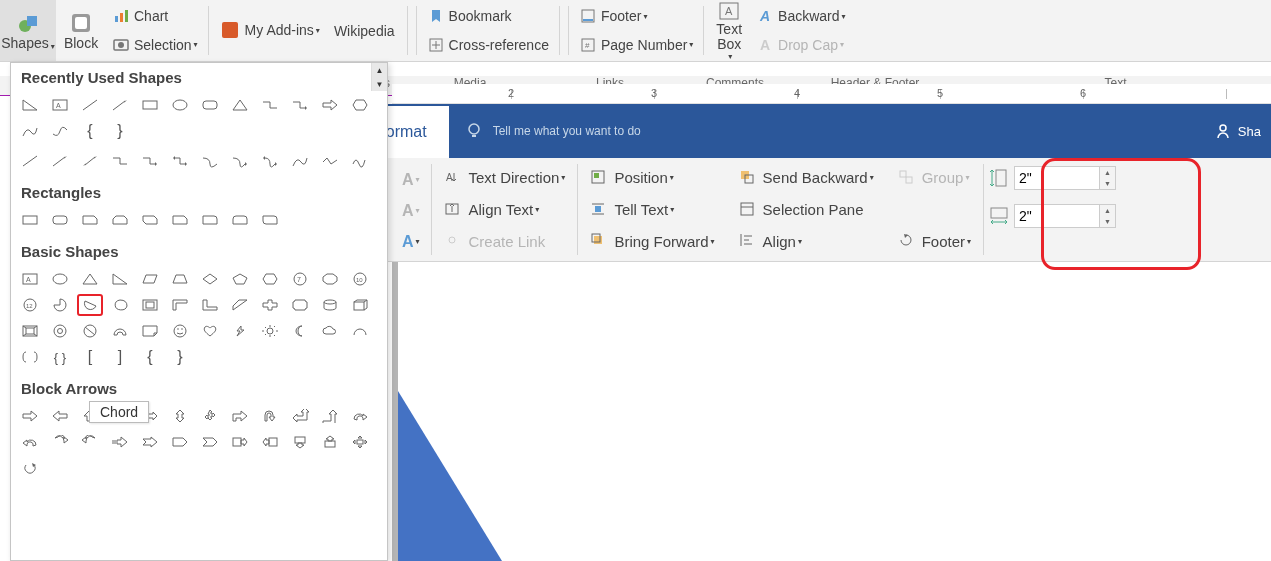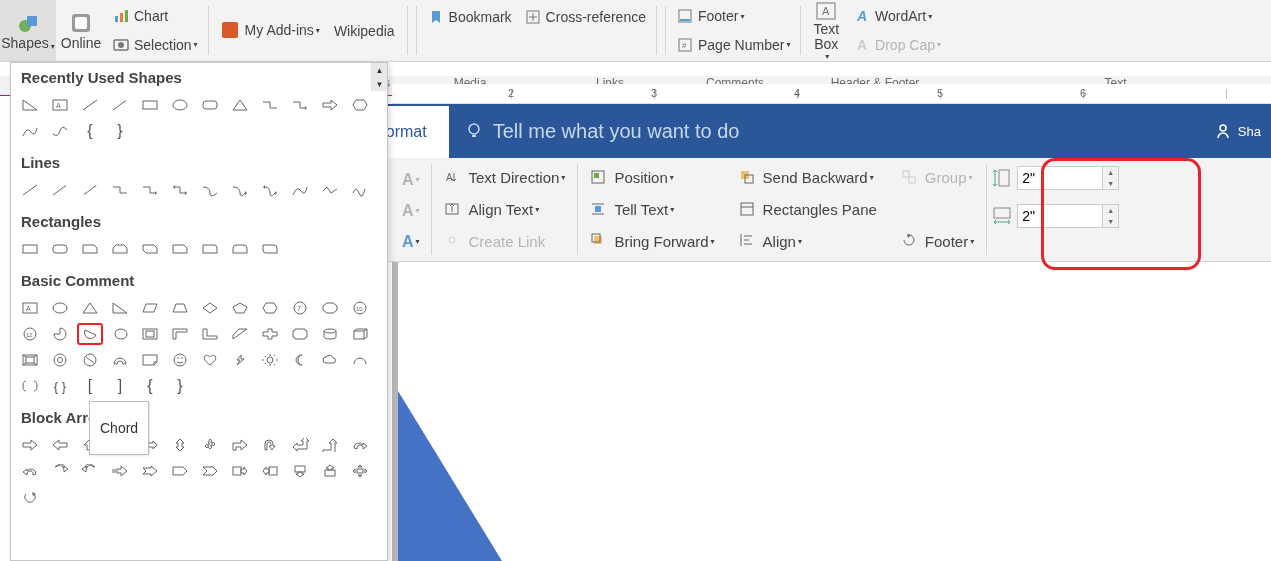--- a/index.html
+++ b/index.html
@@ -18,21 +18,21 @@
 .group-label { font-size: 12px; color: #666; text-align: center; }
 
 
 .ruler { position: absolute; top: 84px; left: 392px; right: 0; height: 20px; background: #fff; border-bottom: 1px solid #e0e0e0; display: flex; align-items: center; font-size: 9px; color: #999; }
 .ruler .tick { flex: 0 0 143px; position: relative; border-right: 1px solid #bbb; height: 10px; }
 .ruler .num { position: absolute; top: -2px; left: -4px; font-size: 11px; color: #666; }
 
 
 .format-bar { position: absolute; top: 104px; left: 338px; right: 0; height: 54px; background: #2b579a; display: flex; align-items: stretch; }
 .format-tab { background: #fff; color: #2b579a; font-size: 16px; padding: 0 22px; display: flex; align-items: center; border-top: 2px solid #2b579a; height: 54px; position: relative; top: 0; }
-.tell-me { flex: 1; display: flex; align-items: center; color: #c7d7e8; font-size: 20px; padding-left: 16px; }
+.tell-me { flex: 1; display: flex; align-items: center; color: #c7d7e8; font-size: 12px; padding-left: 16px; }
 .share { color: #fff; display: flex; align-items: center; padding: 0 10px; }
 
 
 .format-ribbon { position: absolute; top: 158px; left: 338px; right: 0; height: 104px; background: #f3f3f3; border-bottom: 1px solid #d4d4d4; display: flex; }
 .fr-col { display: flex; flex-direction: column; padding: 4px 6px; }
 .fr-row { display: flex; align-items: center; height: 32px; padding: 0 6px; cursor: pointer; font-size: 15px; color: #444; white-space: nowrap; }
 .fr-row.disabled { color: #b5b5b5; }
 .fr-row .fico { width: 18px; height: 18px; margin-right: 6px; }
 .fr-divider { width: 1px; background: #d4d4d4; margin: 6px 0; }
 .size-box { position: absolute; top: 158px; right: 70px; width: 160px; height: 112px; border: 3px solid #e8232a; border-radius: 14px; z-index: 5; pointer-events: none; }
@@ -44,21 +44,21 @@
 
 
 .shapes-panel { position: absolute; top: 62px; left: 10px; width: 378px; bottom: 0; background: #fff; border: 1px solid #c5c5c5; box-shadow: 2px 2px 6px rgba(0,0,0,0.15); overflow: hidden; }
 .shapes-scroll { position: absolute; right: 0; top: 0; width: 16px; background: #f0f0f0; border-left: 1px solid #ddd; height: 28px; }
 .shapes-scroll .arr-up { width: 100%; height: 14px; background: #e8e8e8; display: flex; align-items: center; justify-content: center; font-size: 8px; }
 .shapes-scroll .arr-down { width: 100%; height: 14px; background: #e8e8e8; display: flex; align-items: center; justify-content: center; font-size: 8px; }
 .section-header { font-weight: bold; font-size: 15px; padding: 6px 10px; background: #fff; color: #444; }
 .shape-grid { display: flex; flex-wrap: wrap; padding: 2px 6px 6px 6px; gap: 4px; }
 .shape-grid .sh { width: 26px; height: 22px; border: 1px solid transparent; display: flex; align-items: center; justify-content: center; cursor: pointer; color: #555; }
 .shape-grid .sh.selected { border: 2px solid #e8232a; border-radius: 3px; }
-.tooltip { position: absolute; background: #fff; border: 1px solid #bbb; padding: 18px 10px; font-size: 14px; box-shadow: 1px 1px 2px rgba(0,0,0,0.1); }
+.tooltip { position: absolute; background: #fff; border: 1px solid #bbb; padding: 2px 10px; font-size: 14px; box-shadow: 1px 1px 2px rgba(0,0,0,0.1); }
 
 
 .doc-area { position: absolute; top: 262px; left: 392px; right: 0; bottom: 0; background: #fff; overflow: hidden; }
 .doc-edge { position: absolute; left: 0; top: 0; bottom: 0; width: 6px; background: #b5b5b5; }
 .blue-triangle { position: absolute; left: 6px; bottom: 0; width: 0; height: 0; border-left: 104px solid #4472c4; border-top: 170px solid transparent; }
 
 
 svg { display: block; }
 </style>
 </head>
@@ -77,21 +77,21 @@
         <span class="drop-arr">▾</span>
       </div>
   </div>
   <div class="ribbon-item" style="width:50px">
     <div class="ico">
         <svg width="22" height="22">
           <rect x="2" y="2" width="18" height="18" rx="3" fill="#999"></rect>
           <rect x="5" y="5" width="12" height="12" rx="2" fill="#fff"></rect>
         </svg>
       </div>
-    <span>Online</span>
+    <span>Block</span>
   </div>
   <div style="display:flex;flex-direction:column;padding:2px 0">
     <div class="btn-row">
         <div class="sico">
           <svg width="16" height="16">
             <rect x="2" y="8" width="3" height="6" fill="#5b9bd5"></rect>
             <rect x="7" y="5" width="3" height="9" fill="#ed7d31"></rect>
             <rect x="12" y="2" width="3" height="12" fill="#70ad47"></rect>
           </svg>
         </div>
@@ -116,21 +116,21 @@
         </svg>
       </div>
       <span>My Add-ins</span>
       <span class="drop-arr">▾</span>
     </div>
   <div class="ribbon-item">
       <span>Wikipedia</span>
     </div>
   <div class="ribbon-divider"></div>
   <div class="ribbon-divider"></div>
-  <div style="display:flex;flex-direction:row;padding:2px 0">
+  <div style="display:flex;flex-direction:column;padding:2px 0">
     <div class="btn-row">
         <div class="sico">
           <svg width="16" height="16">
             <path d="M4 2h8v12l-4-3-4 3z" fill="#5b9bd5"></path>
           </svg>
         </div>
         <span>Bookmark</span>
       </div>
     <div class="btn-row">
         <div class="sico">
@@ -176,21 +176,21 @@
       </div>
     <span style="white-space:pre;text-align:center;line-height:1.1">Text
 Box</span>
       <span class="drop-arr">▾</span>
   </div>
   <div style="display:flex;flex-direction:column;padding:2px 0">
     <div class="btn-row">
         <div class="sico">
           <span style="font-weight:bold;color:#5b9bd5;font-style:italic">A</span>
         </div>
-        <span>WordArt</span>
+        <span>Backward</span>
         <span class="drop-arr">▾</span>
       </div>
     <div class="btn-row" style="color:#b5b5b5">
         <div class="sico">
           <span style="font-weight:bold;color:#ccc">A</span>
         </div>
         <span>Drop Cap</span>
         <span class="drop-arr">▾</span>
       </div>
   </div>
@@ -347,21 +347,21 @@
         <span>Send Backward</span>
         <span class="drop-arr">▾</span>
       </div>
     <div class="fr-row">
         <div class="fico">
           <svg width="16" height="16">
             <rect x="2" y="2" width="12" height="12" fill="none" stroke="#666"></rect>
             <path d="M2 6h12" stroke="#666"></path>
           </svg>
         </div>
-        <span>Rectangles Pane</span>
+        <span>Selection Pane</span>
       </div>
     <div class="fr-row">
         <div class="fico">
           <svg width="16" height="16">
             <path d="M2 2v12M5 4h8M5 8h5M5 12h8" stroke="#666"></path>
           </svg>
         </div>
         <span>Align</span>
         <span class="drop-arr">▾</span>
       </div>
@@ -503,21 +503,20 @@
         </svg>
       </div>
     <div class="sh">
         <span style="font-size:16px">{</span>
       </div>
     <div class="sh">
         <span style="font-size:16px">}</span>
       </div>
   </div>
 
-  <div class="section-header">Lines</div>
   <div class="shape-grid">
     <div class="sh">
         <svg width="18" height="14">
           <line x1="2" y1="12" x2="16" y2="2" stroke="#666"></line>
         </svg>
       </div>
     <div class="sh">
         <svg width="18" height="14">
           <line x1="2" y1="12" x2="14" y2="3" stroke="#666"></line>
           <polygon points="14,3 16,2 13,5" fill="#666"></polygon>
@@ -625,21 +624,21 @@
           <path d="M5 3h8q3 0 3 3v5H2V6q0-3 3-3" fill="none" stroke="#666"></path>
         </svg>
       </div>
     <div class="sh">
         <svg width="18" height="14">
           <path d="M2 3h11q3 0 3 3v5H5q-3 0-3-3z" fill="none" stroke="#666"></path>
         </svg>
       </div>
   </div>
 
-  <div class="section-header">Basic Comment</div>
+  <div class="section-header">Basic Shapes</div>
   <div class="shape-grid">
     <div class="sh">
         <svg width="18" height="14">
           <rect x="2" y="2" width="14" height="10" fill="none" stroke="#666"></rect>
           <text x="5" y="10" font-size="7" fill="#666">A</text>
         </svg>
       </div>
     <div class="sh">
         <svg width="18" height="14">
           <ellipse cx="9" cy="7" rx="7" ry="5" fill="none" stroke="#666"></ellipse>

